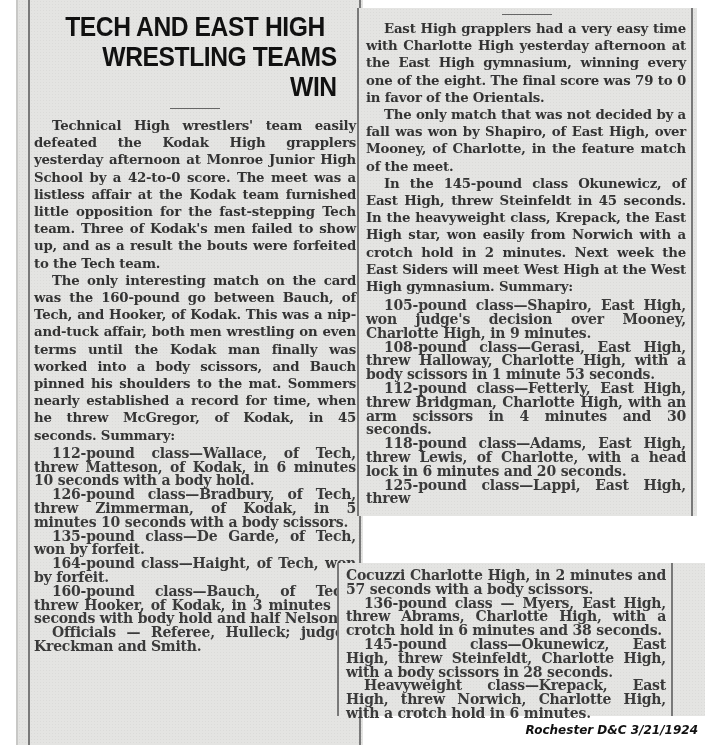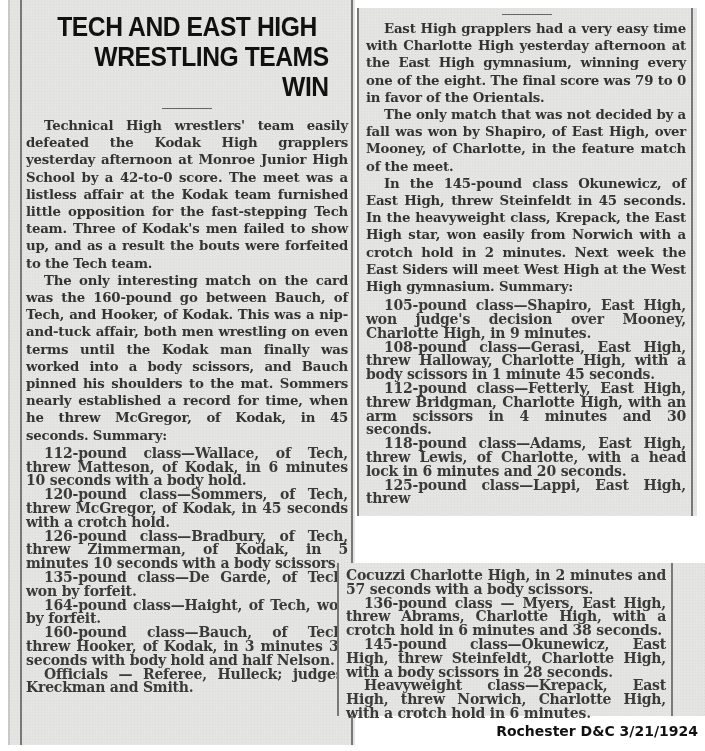--- a/index.html
+++ b/index.html
@@ -3,83 +3,82 @@
 <meta charset="utf-8">
 <style>
   html, body { margin:0; padding:0; }
   body { width:705px; height:751px; background:#ffffff; position:relative; overflow:hidden; }
   .clip {
     position:absolute; background:#e4e4e2; box-sizing:border-box;
     font-family:"DejaVu Serif","Liberation Serif",serif; color:#2a2a2a;
     background-image: radial-gradient(rgba(0,0,0,0.04) 1px, transparent 1px);
     background-size:3px 3px;
   }
-  #clip-left { left:8px; top:0; width:347px; height:745px; border-left:2px solid #c8c8c6; }
+  #clip-left { left:16px; top:0; width:347px; height:745px; border-left:2px solid #c8c8c6; }
   #clip-right-top { left:357px; top:8px; width:340px; height:508px; }
   #clip-right-bottom { left:337px; top:528px; width:380px; height:153px;margin-top:35px; }
   .vrule { position:absolute; top:0; bottom:0; width:2px; background:#555; opacity:0.75; }
   .headline {
     font-family:"Liberation Sans","DejaVu Sans",sans-serif; font-weight:bold;
     font-stretch:condensed; color:#111; text-align:center; letter-spacing:-0.5px;
     line-height:30px; font-size:28px; transform:scaleX(0.88); transform-origin:center;
     margin:0;
   }
   .dash { width:50px; height:1px; background:#666; margin:6px auto 8px; }
   .para {
     font-size:13.3px; line-height:17.2px; text-align:justify; margin:0;
     text-indent:18px; font-weight:bold; color:#333; letter-spacing:-0.2px;
   }
   .sum {
     font-size:14px; line-height:13.8px; text-align:justify; margin:0;
     text-indent:18px; font-weight:bold; color:#3a3a3a; letter-spacing:-0.2px;
   }
   .caption {
     position:absolute; left:478px; top:723px; width:220px; text-align:right;
-    font-family:"DejaVu Sans","Liberation Sans",sans-serif; font-weight:bold; 
-    font-size:14px; color:#111;
+    font-family:"DejaVu Sans","Liberation Sans",sans-serif; font-weight:bold; font-style:italic;
+    font-size:12px; color:#111;
   }
 </style>
 </head>
 <body>
 
 <div id="clip-left" class="clip">
   <div class="vrule" style="left:10px;"></div>
   <div class="vrule" style="left:341px;"></div>
   <div style="position:absolute; left:16px; top:12px; width:322px;">
     <h1 class="headline">
       <div>TECH AND EAST HIGH</div>
       <div style="text-align:right;">WRESTLING TEAMS WIN</div>
     </h1>
     <div class="dash"></div>
     <p class="para">Technical High wrestlers' team easily defeated the Kodak High grapplers yesterday afternoon at Monroe Junior High School by a 42-to-0 score. The meet was a listless affair at the Kodak team furnished little opposition for the fast-stepping Tech team. Three of Kodak's men failed to show up, and as a result the bouts were forfeited to the Tech team.</p>
     <p class="para">The only interesting match on the card was the 160-pound go between Bauch, of Tech, and Hooker, of Kodak. This was a nip-and-tuck affair, both men wrestling on even terms until the Kodak man finally was worked into a body scissors, and Bauch pinned his shoulders to the mat. Sommers nearly established a record for time, when he threw McGregor, of Kodak, in 45 seconds. Summary:</p>
     <div style="margin-top:3px;">
       <p class="sum">112-pound class—Wallace, of Tech, threw Matteson, of Kodak, in 6 minutes 10 seconds with a body hold.</p>
-      <p class="sum">120-pound class—Sommers, of Tech, threw McGregor, of Kodak, in 45 seconds with a crotch hold.</p>
       <p class="sum">126-pound class—Bradbury, of Tech, threw Zimmerman, of Kodak, in 5 minutes 10 seconds with a body scissors.</p>
       <p class="sum">135-pound class—De Garde, of Tech, won by forfeit.</p>
       <p class="sum">164-pound class—Haight, of Tech, won by forfeit.</p>
       <p class="sum">160-pound class—Bauch, of Tech, threw Hooker, of Kodak, in 3 minutes 30 seconds with body hold and half Nelson.</p>
       <p class="sum">Officials — Referee, Hulleck; judges, Kreckman and Smith.</p>
     </div>
 
   </div>
 </div>
 
 <div id="clip-right-top" class="clip">
   <div class="vrule" style="left:0px;"></div>
   <div class="vrule" style="left:334px;"></div>
   <div class="dash" style="position:absolute; left:145px; top:6px; margin:0;"></div>
   <div style="position:absolute; left:9px; top:12px; width:320px;">
     <p class="para">East High grapplers had a very easy time with Charlotte High yesterday afternoon at the East High gymnasium, winning every one of the eight. The final score was 79 to 0 in favor of the Orientals.</p>
     <p class="para">The only match that was not decided by a fall was won by Shapiro, of East High, over Mooney, of Charlotte, in the feature match of the meet.</p>
     <p class="para">In the 145-pound class Okunewicz, of East High, threw Steinfeldt in 45 seconds. In the heavyweight class, Krepack, the East High star, won easily from Norwich with a crotch hold in 2 minutes. Next week the East Siders will meet West High at the West High gymnasium. Summary:</p>
     <div style="margin-top:4px;">
       <p class="sum">105-pound class—Shapiro, East High, won judge's decision over Mooney, Charlotte High, in 9 minutes.</p>
-      <p class="sum">108-pound class—Gerasi, East High, threw Halloway, Charlotte High, with a body scissors in 1 minute 45 seconds.</p>
+      <p class="sum">108-pound class—Gerasi, East High, threw Halloway, Charlotte High, with a body scissors in 1 minute 53 seconds.</p>
       <p class="sum">112-pound class—Fetterly, East High, threw Bridgman, Charlotte High, with an arm scissors in 4 minutes and 30 seconds.</p>
       <p class="sum">118-pound class—Adams, East High, threw Lewis, of Charlotte, with a head lock in 6 minutes and 20 seconds.</p>
       <p class="sum">125-pound class—Lappi, East High, threw</p>
     </div>
   </div>
 </div>
 
 <div id="clip-right-bottom" class="clip">
   <div class="vrule" style="left:0px;"></div>
   <div class="vrule" style="left:334px;"></div>

